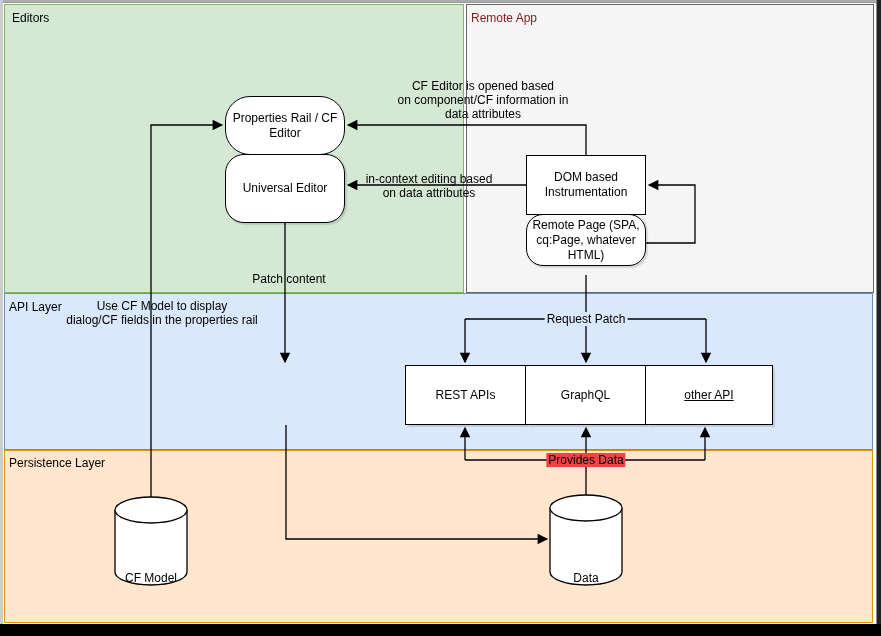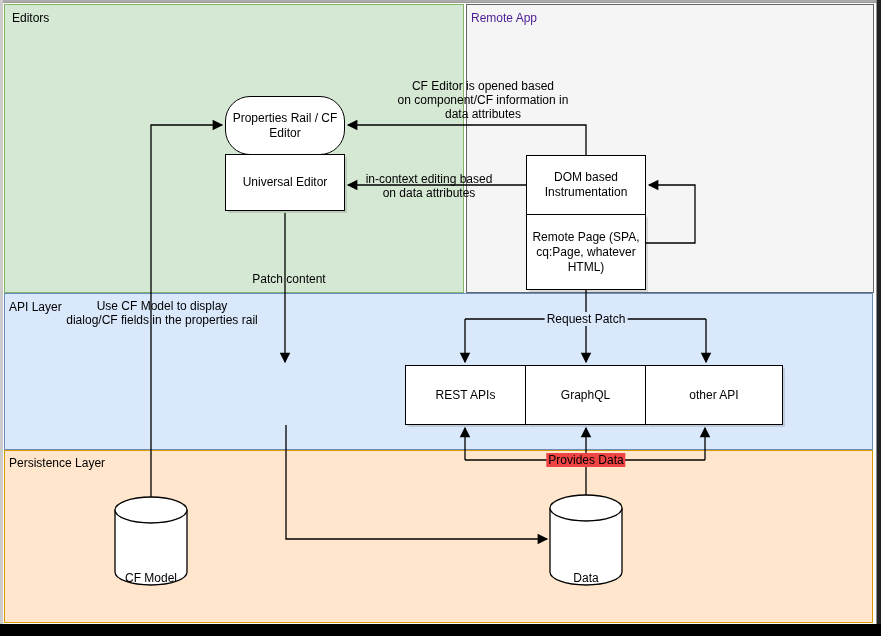--- a/index.html
+++ b/index.html
@@ -22,43 +22,43 @@
 
   
   .region { position:absolute; z-index:1; }
   .region-editors     { left:4px;   top:4px;   width:460px; height:289px; background:#d5e8d4; border:1.5px solid #82b366; }
   .region-remote-app  { left:466px; top:4px;   width:408px; height:289px; background:#f5f5f5; border:1.5px solid #666666; }
   .region-api         { left:4px;   top:293px; width:869px; height:157px; background:#dae8fc; border:1.5px solid #6c8ebf; }
   .region-persistence { left:4px;   top:450px; width:869px; height:173px; background:#ffe6cc; border:1.5px solid #d79b00; }
 
   .region-label { position:absolute; z-index:4; font-size:12px; line-height:14px; }
   .lbl-editors     { left:12px;  top:11px; }
-  .lbl-remote-app  { left:471px; top:11px; color:#4c1d95; }
+  .lbl-remote-app  { left:471px; top:11px; color:#7f1d1d; }
   .lbl-api         { left:9px;   top:300px; }
   .lbl-persistence { left:9px;   top:456px; }
 
   
   #wires { position:absolute; left:0; top:0; z-index:2; pointer-events:none; }
 
   
   .node {
     position:absolute; z-index:3;
     background:#ffffff; border:1.5px solid #000000;
     display:flex; align-items:center; justify-content:center;
     text-align:center; line-height:15px; padding:2px 4px;
     box-shadow:1.5px 1.5px 1px rgba(0,0,0,0.12);
   }
   .n-props    { left:225px; top:96px;  width:120px; height:59px; box-shadow:none;border-radius:25px; }
-  .n-ue       { left:225px; top:154px; width:120px; height:57px; }
+  .n-ue       { left:225px; top:154px; width:120px; height:69px;border-radius:19px; }
   .n-dom      { left:526px; top:155px; width:120px; height:60px; box-shadow:none; }
-  .n-rpage    { left:526px; top:214px; width:120px; height:76px; }
+  .n-rpage    { left:526px; top:214px; width:120px; height:52px;border-radius:17px; }
   .n-ueserv   { left:226px; top:365px; width:120px; height:60px; }
   .n-rest     { left:405px; top:365px; width:121px; height:60px; }
   .n-graphql  { left:525px; top:365px; width:121px; height:60px; }
-  .n-otherapi { left:645px; top:365px; width:138px; height:60px; }
+  .n-otherapi { left:645px; top:365px; width:128px; height:60px;text-decoration:underline; }
 
   
   .cyl-label { position:absolute; z-index:3; text-align:center; line-height:15px;margin-top:35px; }
   .cyl-cf   { left:103px; top:536px; width:96px; }
   .cyl-data { left:538px; top:536px; width:96px; }
 
   
   .edge-label { position:absolute; z-index:4; text-align:center; white-space:pre-line; line-height:14px; transform:translateX(-50%); }
   .el-cf-opened  { left:483px; top:79px;  width:220px; }
   .el-incontext  { left:429px; top:172px; width:150px; }

